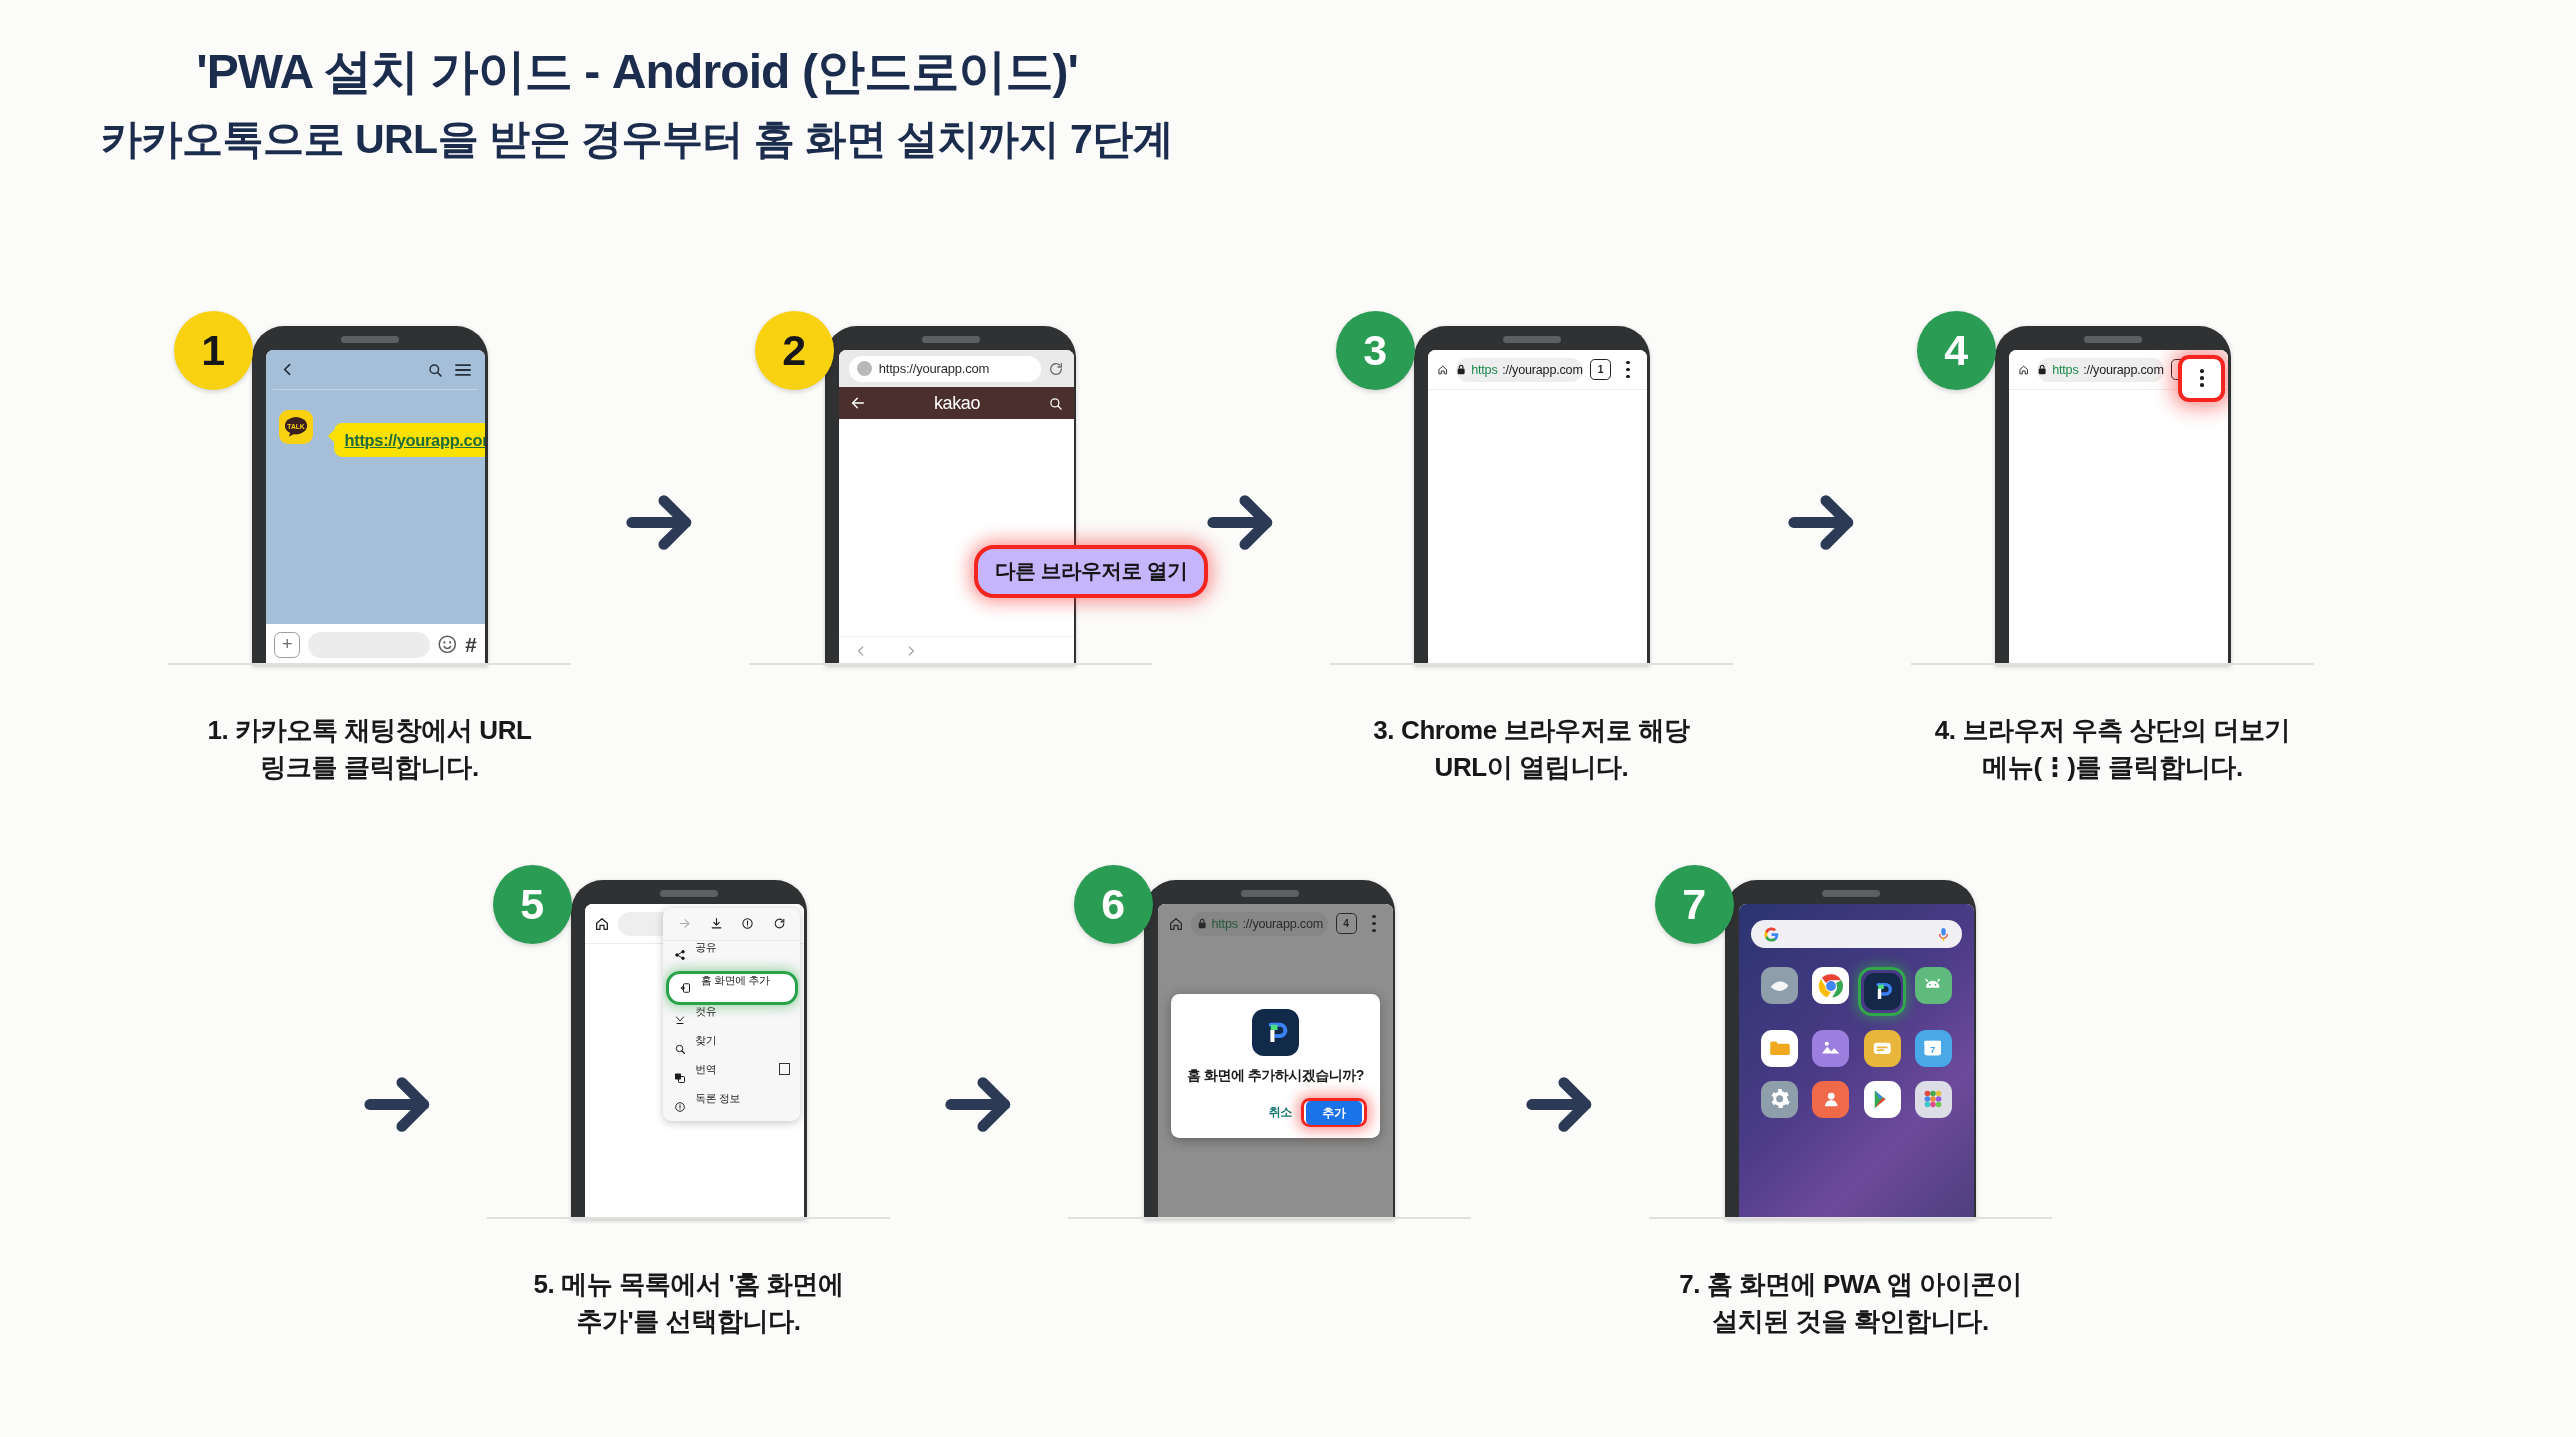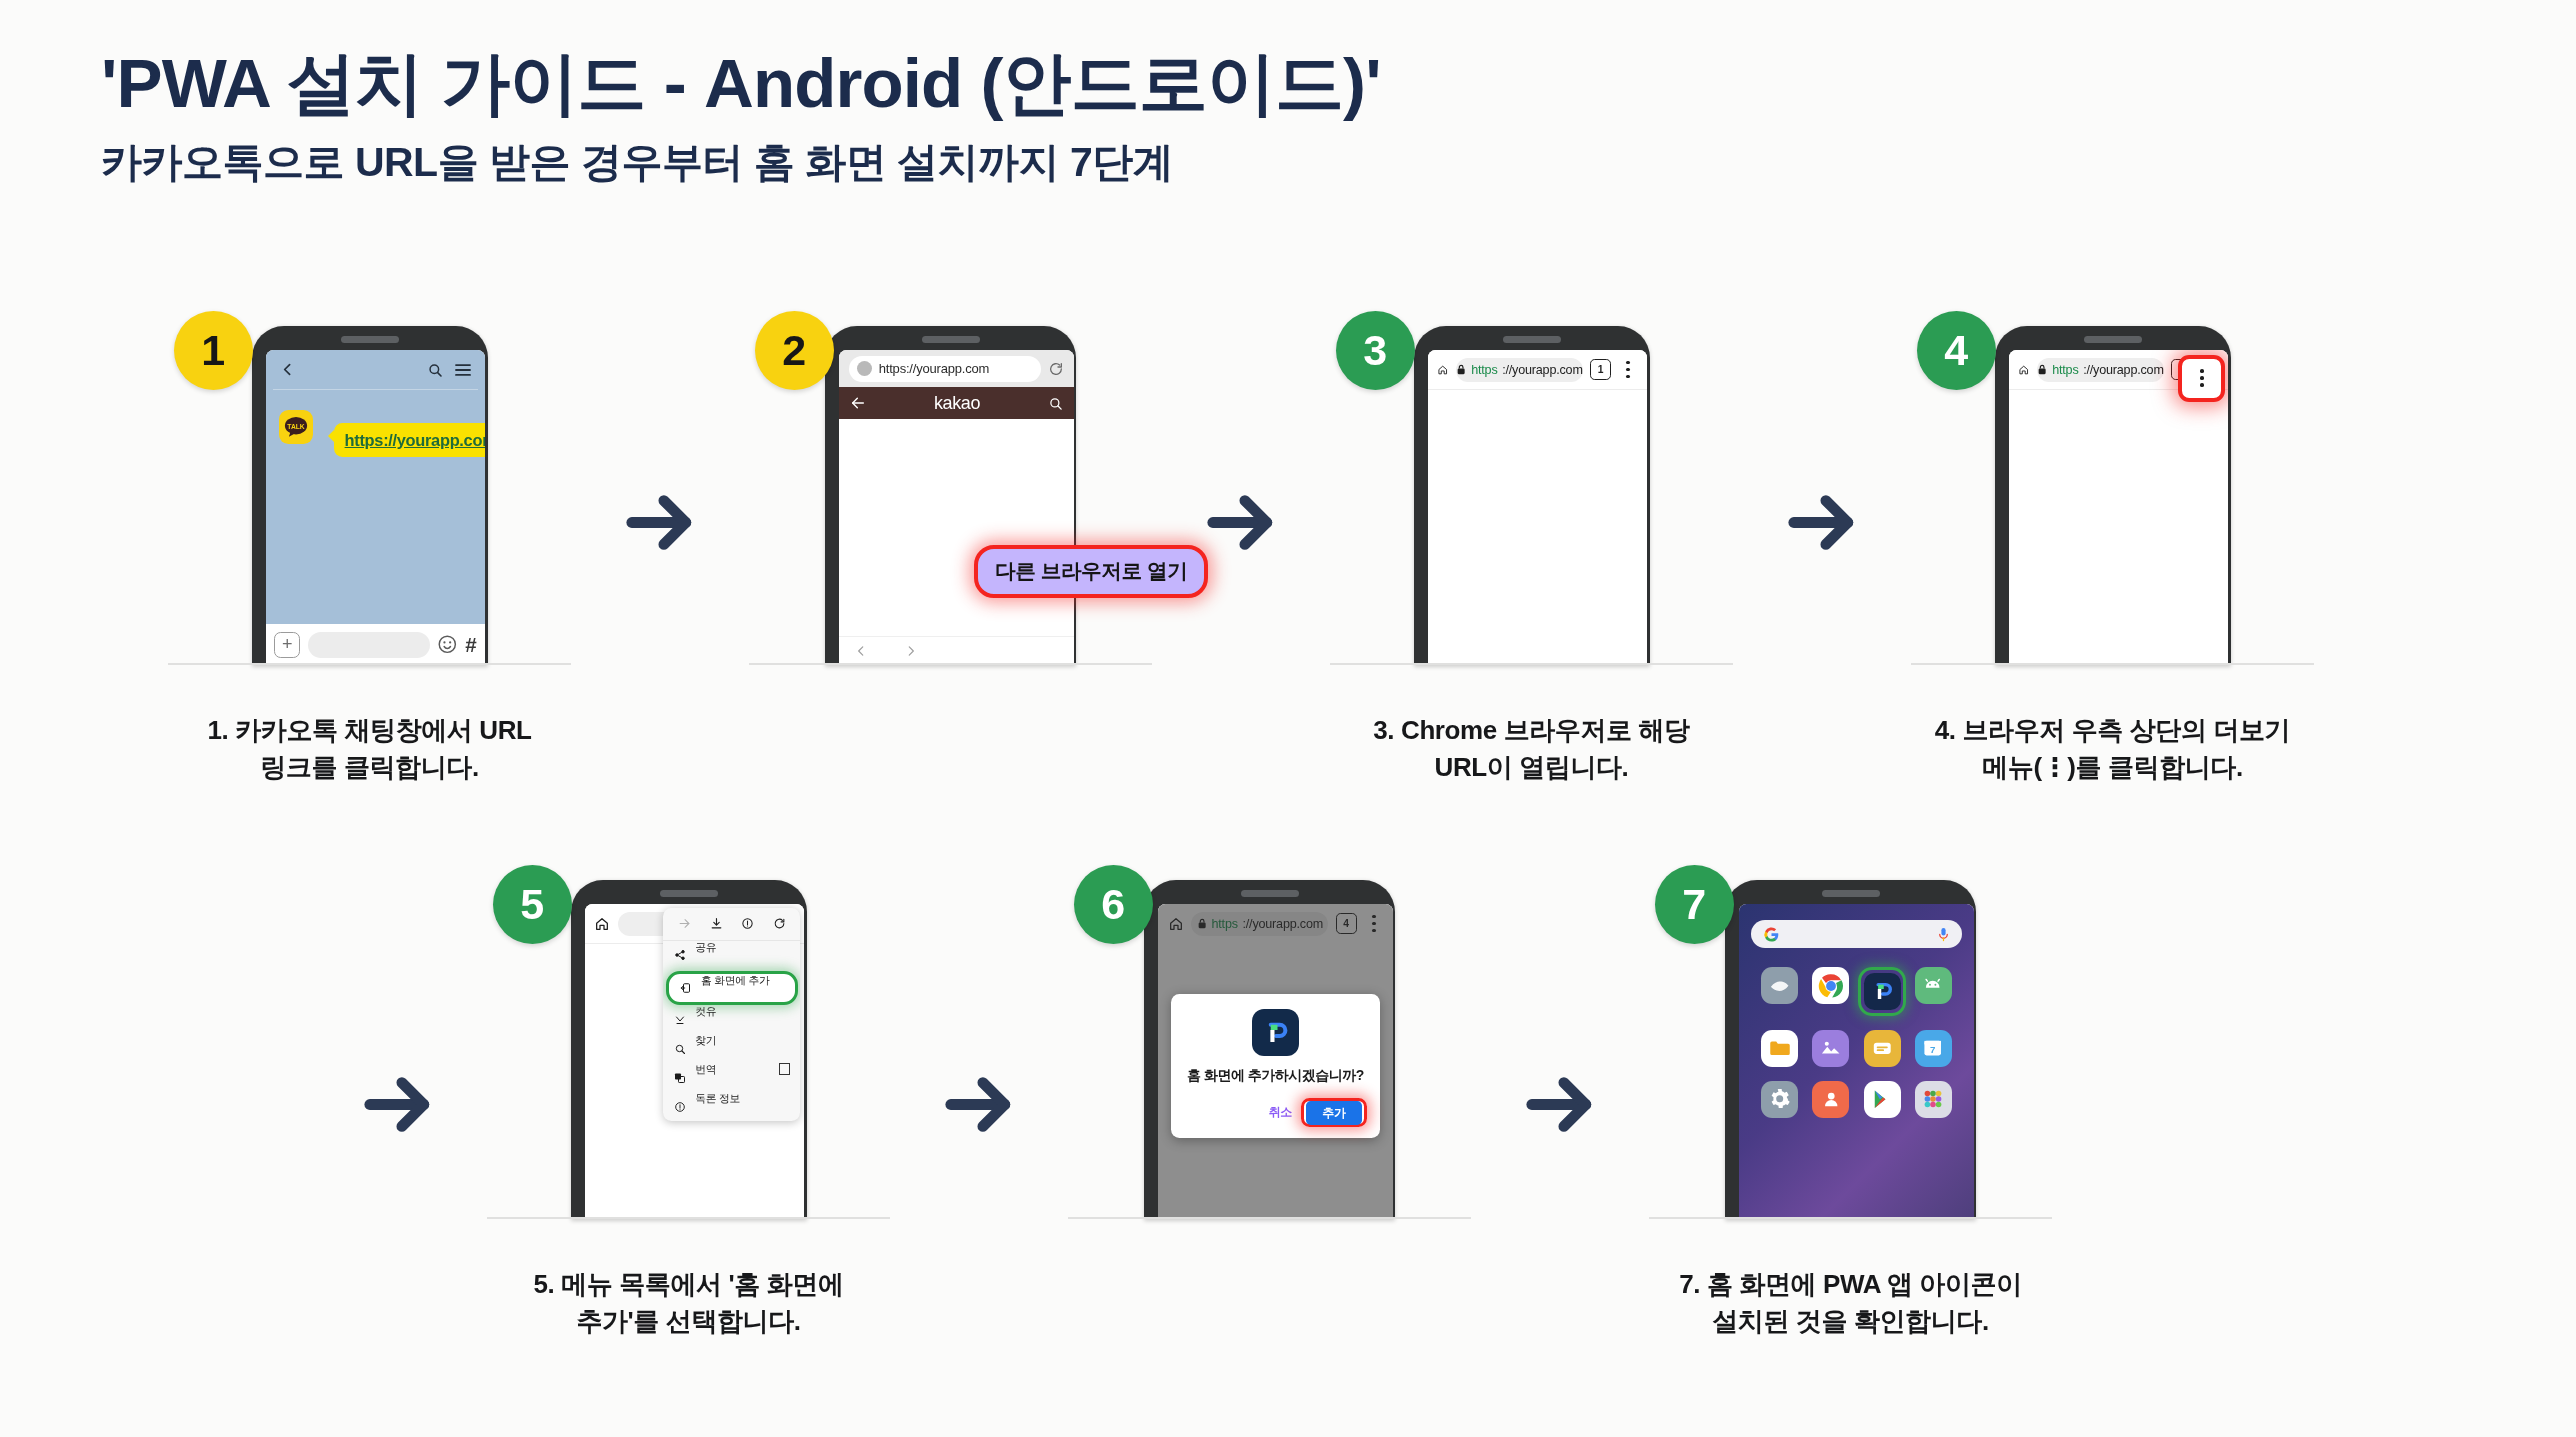--- a/index.html
+++ b/index.html
@@ -8,22 +8,22 @@
     width:2576px;height:1438px;
     background:#fbfbfa;
     font-family:"Liberation Sans","DejaVu Sans",sans-serif;
     color:#1d2a44;
     overflow:hidden;
     position:relative;
   }
   
   #header{position:absolute;left:101px;top:45px;}
   #title{
-    font-size:69px;font-weight:bold;letter-spacing:-0.9px;
-    color:#1c2c4c;line-height:1.12;white-space:nowrap;
+    font-size:48px;font-weight:bold;letter-spacing:-0.9px;
+    color:#1c2c4c;line-height:1.12;white-space:nowrap;text-align:center;
   }
   #subtitle{
     font-size:41px;font-weight:bold;letter-spacing:-0.5px;
     color:#1c2c4c;margin-top:13px;white-space:nowrap;
   }
 
   
   .row{position:absolute;display:flex;align-items:flex-start;}
   #row-top{left:168px;top:326px;}
   #row-bottom{left:309px;top:880px;}
@@ -149,21 +149,21 @@
     position:absolute;left:13px;right:13px;top:90px;
     background:#fff;border-radius:8.4px;padding:15px 13px 11.2px;
     text-align:center;box-shadow:0 2.8px 11.2px rgba(0,0,0,.3);
   }
   .dlg-icon{
     width:47px;height:47px;border-radius:12px;margin:0 auto 11.2px;
     background:#122a4a;display:flex;align-items:center;justify-content:center;
   }
   .dlg-q{font-size:14px;font-weight:bold;color:#1b1b1b;letter-spacing:-0.5px;white-space:nowrap;}
   .dlg-act{display:flex;align-items:center;justify-content:flex-end;gap:9.4px;margin-top:13px;}
-  .dlg-cancel{font-size:12px;color:#8b5cf6;font-weight:bold;letter-spacing:-0.3px;}
+  .dlg-cancel{font-size:12px;color:#0f766e;font-weight:bold;letter-spacing:-0.3px;}
   .dlg-add-wrap{border:3.3px solid #f4241f;border-radius:8.4px;padding:1.9px;box-shadow:0 0 13px 3.7px rgba(244,36,31,.45);}
   .dlg-add{background:#1a73e8;color:#fff;font-size:12px;font-weight:bold;border-radius:4.7px;padding:4.7px 16px;letter-spacing:-0.3px;}
 
   
   .home{
     position:absolute;inset:0;
     background:linear-gradient(135deg,#2b3470 0%,#4a3b86 45%,#6d4a9c 72%,#4e3f7c 100%);
   }
   .gbar{
     margin:16px 12px 0;height:28px;background:#f0f0f4;border-radius:15px;

